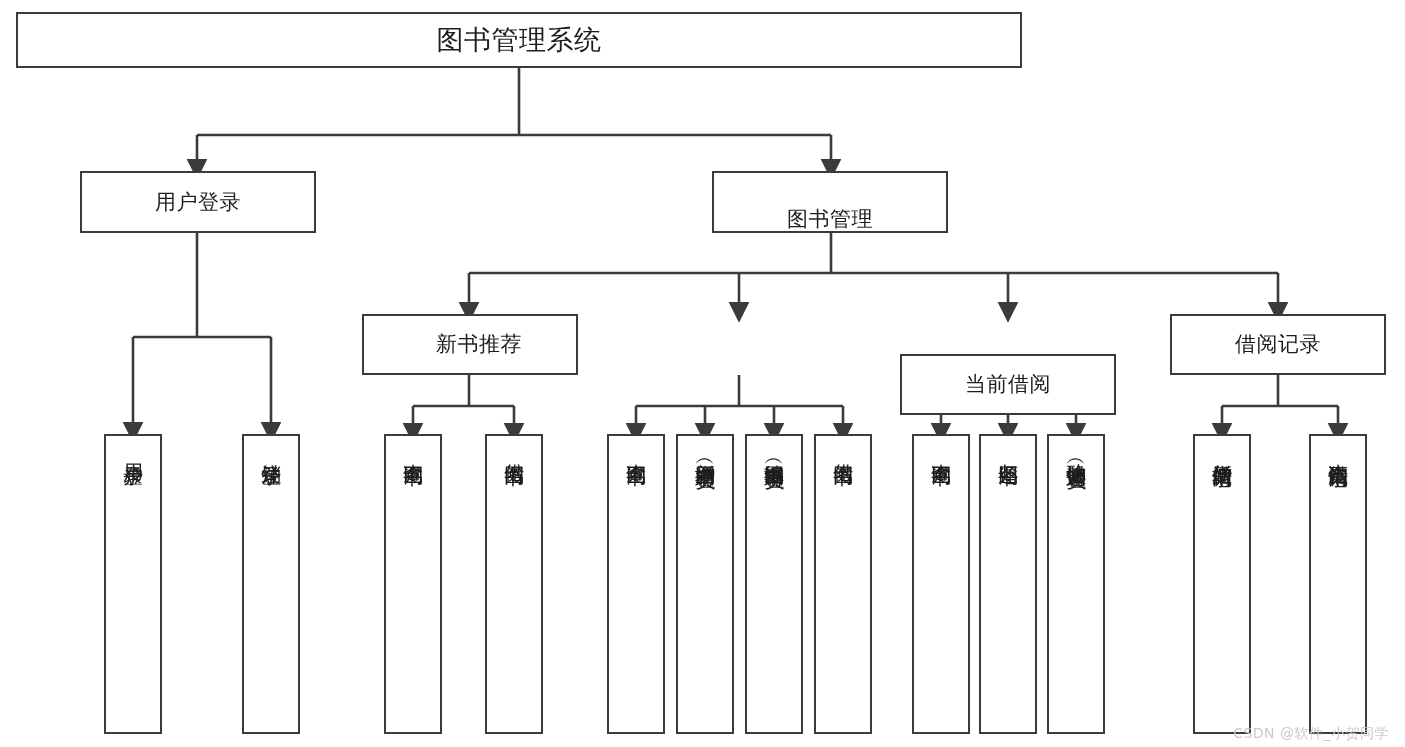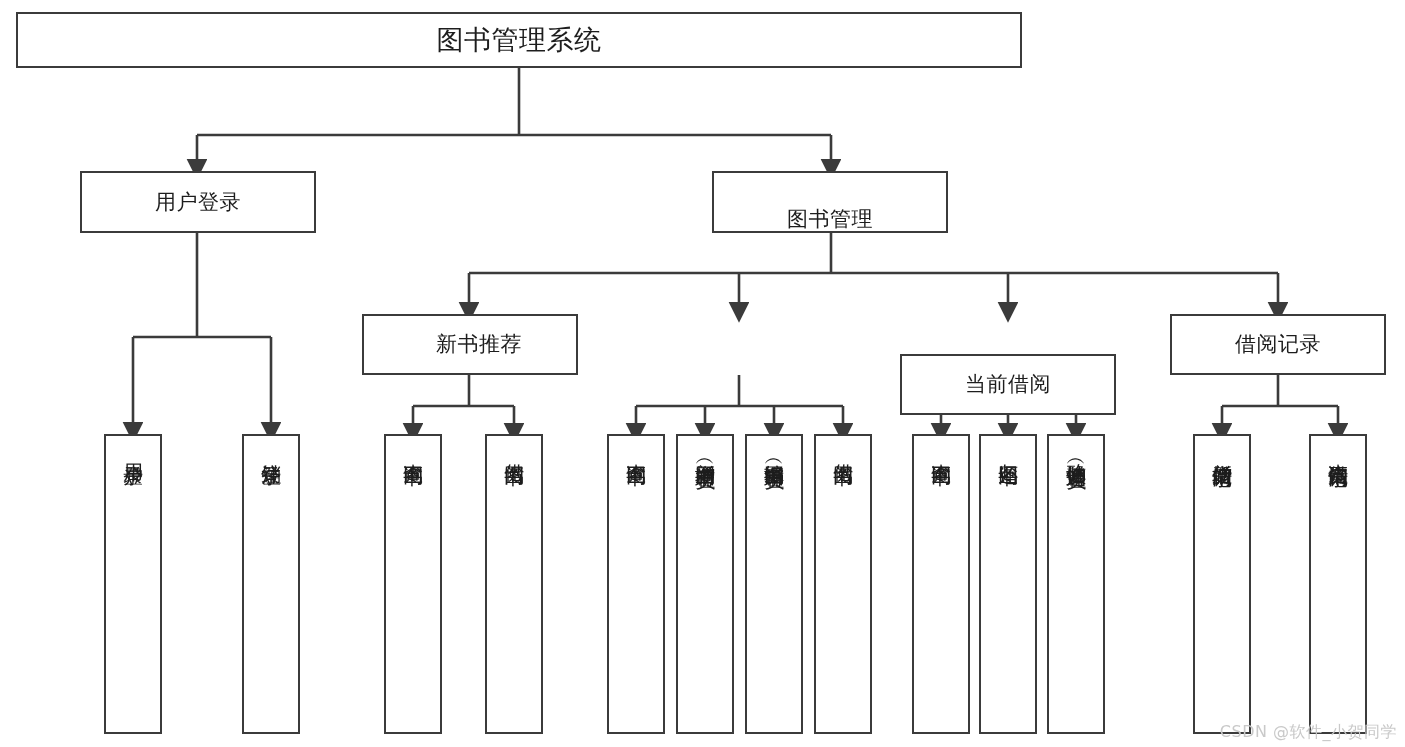--- a/index.html
+++ b/index.html
@@ -55,23 +55,23 @@
     text-orientation: upright;
     -webkit-writing-mode: vertical-rl;
     font-size: 20px;
     line-height: 1.28;
     letter-spacing: 1px;
     white-space: nowrap;
     color: #1d1d1d;
   }
   .watermark {
     position: absolute;
-    right: 8px;
+    right: 16px;
     bottom: 4px;
-    font-size: 16px;
+    font-size: 14px;
     color: #c9c9c9;
     letter-spacing: 0.5px;
     z-index: 3;
     white-space: nowrap;
   }
 </style>
 </head>
 <body>
 
 <div id="canvas">

